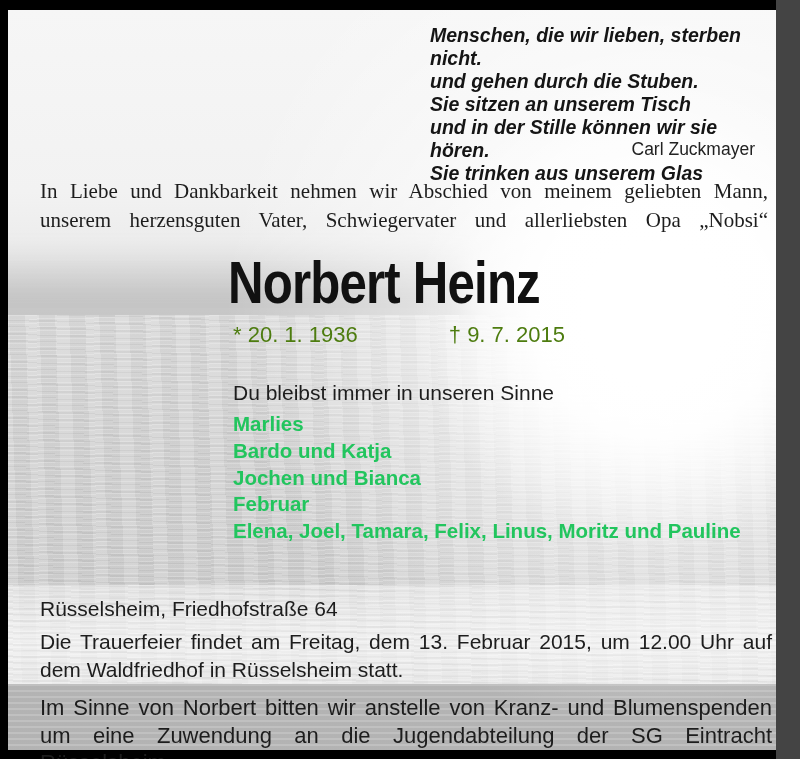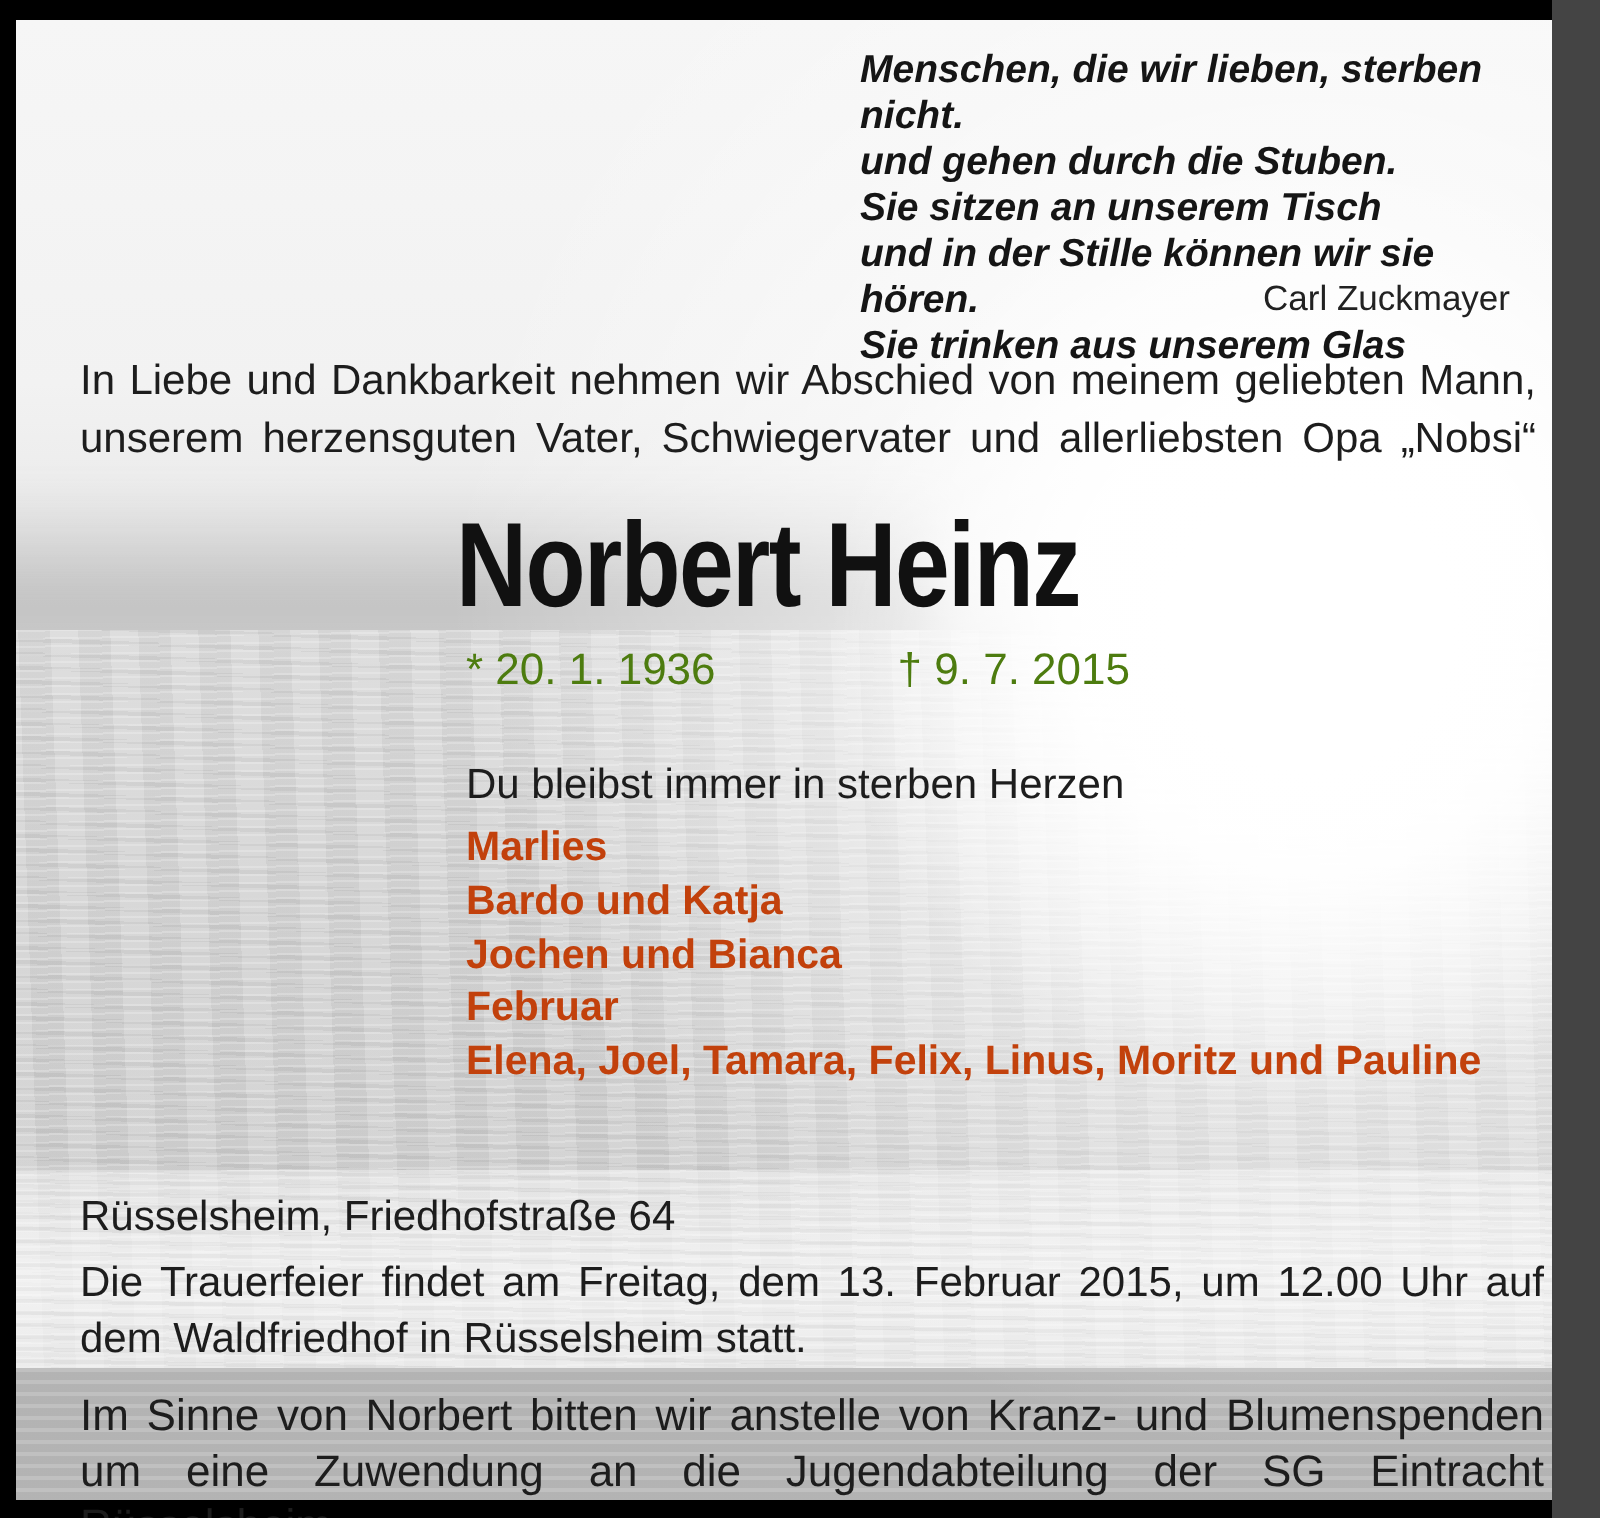--- a/index.html
+++ b/index.html
@@ -81,40 +81,41 @@
   }
   .poem-author{
     left:430px;top:139px;width:325px;
     text-align:right;font-size:17.5px;font-weight:400;color:#222;
   }
   .intro{
     left:40px;top:177px;width:728px;
     font-size:21px;line-height:28.5px;
     text-align:justify;text-align-last:justify;
     color:#1d1d1d;
+    font-family:Liberation Serif, serif;
   }
   .deceased-name{
     left:228px;top:248px;
     font-size:60px;font-weight:700;letter-spacing:-1px;
     transform:scaleX(.82);transform-origin:left top;
     white-space:nowrap;color:#111;
   }
   .dates{
     left:233px;top:322px;width:332px;
     display:flex;justify-content:space-between;
     font-size:22px;color:#4d7c0f;
   }
   .farewell{
     left:233px;top:381px;
     font-size:21px;color:#1d1d1d;
   }
   .mourners{
     left:233px;top:411px;width:520px;
     font-size:20.5px;font-weight:700;line-height:26.8px;
-    color:#c2410c;
+    color:#22c55e;
   }
   .address{
     left:40px;top:597px;
     font-size:21px;color:#1d1d1d;
   }
   .funeral{
     left:40px;top:628px;width:732px;
     font-size:21px;line-height:27.5px;
     text-align:justify;color:#1d1d1d;
   }
@@ -153,21 +154,21 @@
 
     <div class="intro">In Liebe und Dankbarkeit nehmen wir Abschied von meinem geliebten Mann, unserem herzensguten Vater, Schwiegervater und allerliebsten Opa „Nobsi“</div>
 
     <div class="deceased-name">Norbert Heinz</div>
 
     <div class="dates">
       <span>* 20. 1. 1936</span>
       <span>† 9. 7. 2015</span>
     </div>
 
-    <div class="farewell">Du bleibst immer in sterben Herzen</div>
+    <div class="farewell">Du bleibst immer in unseren Sinne</div>
 
     <div class="mourners">
       <div>Marlies</div>
       <div>Bardo und Katja</div>
       <div>Jochen und Bianca</div>
       <div>Februar</div>
       <div>Elena, Joel, Tamara, Felix, Linus, Moritz und Pauline</div>
     </div>
 
     <div class="address">Rüsselsheim, Friedhofstraße 64</div>

